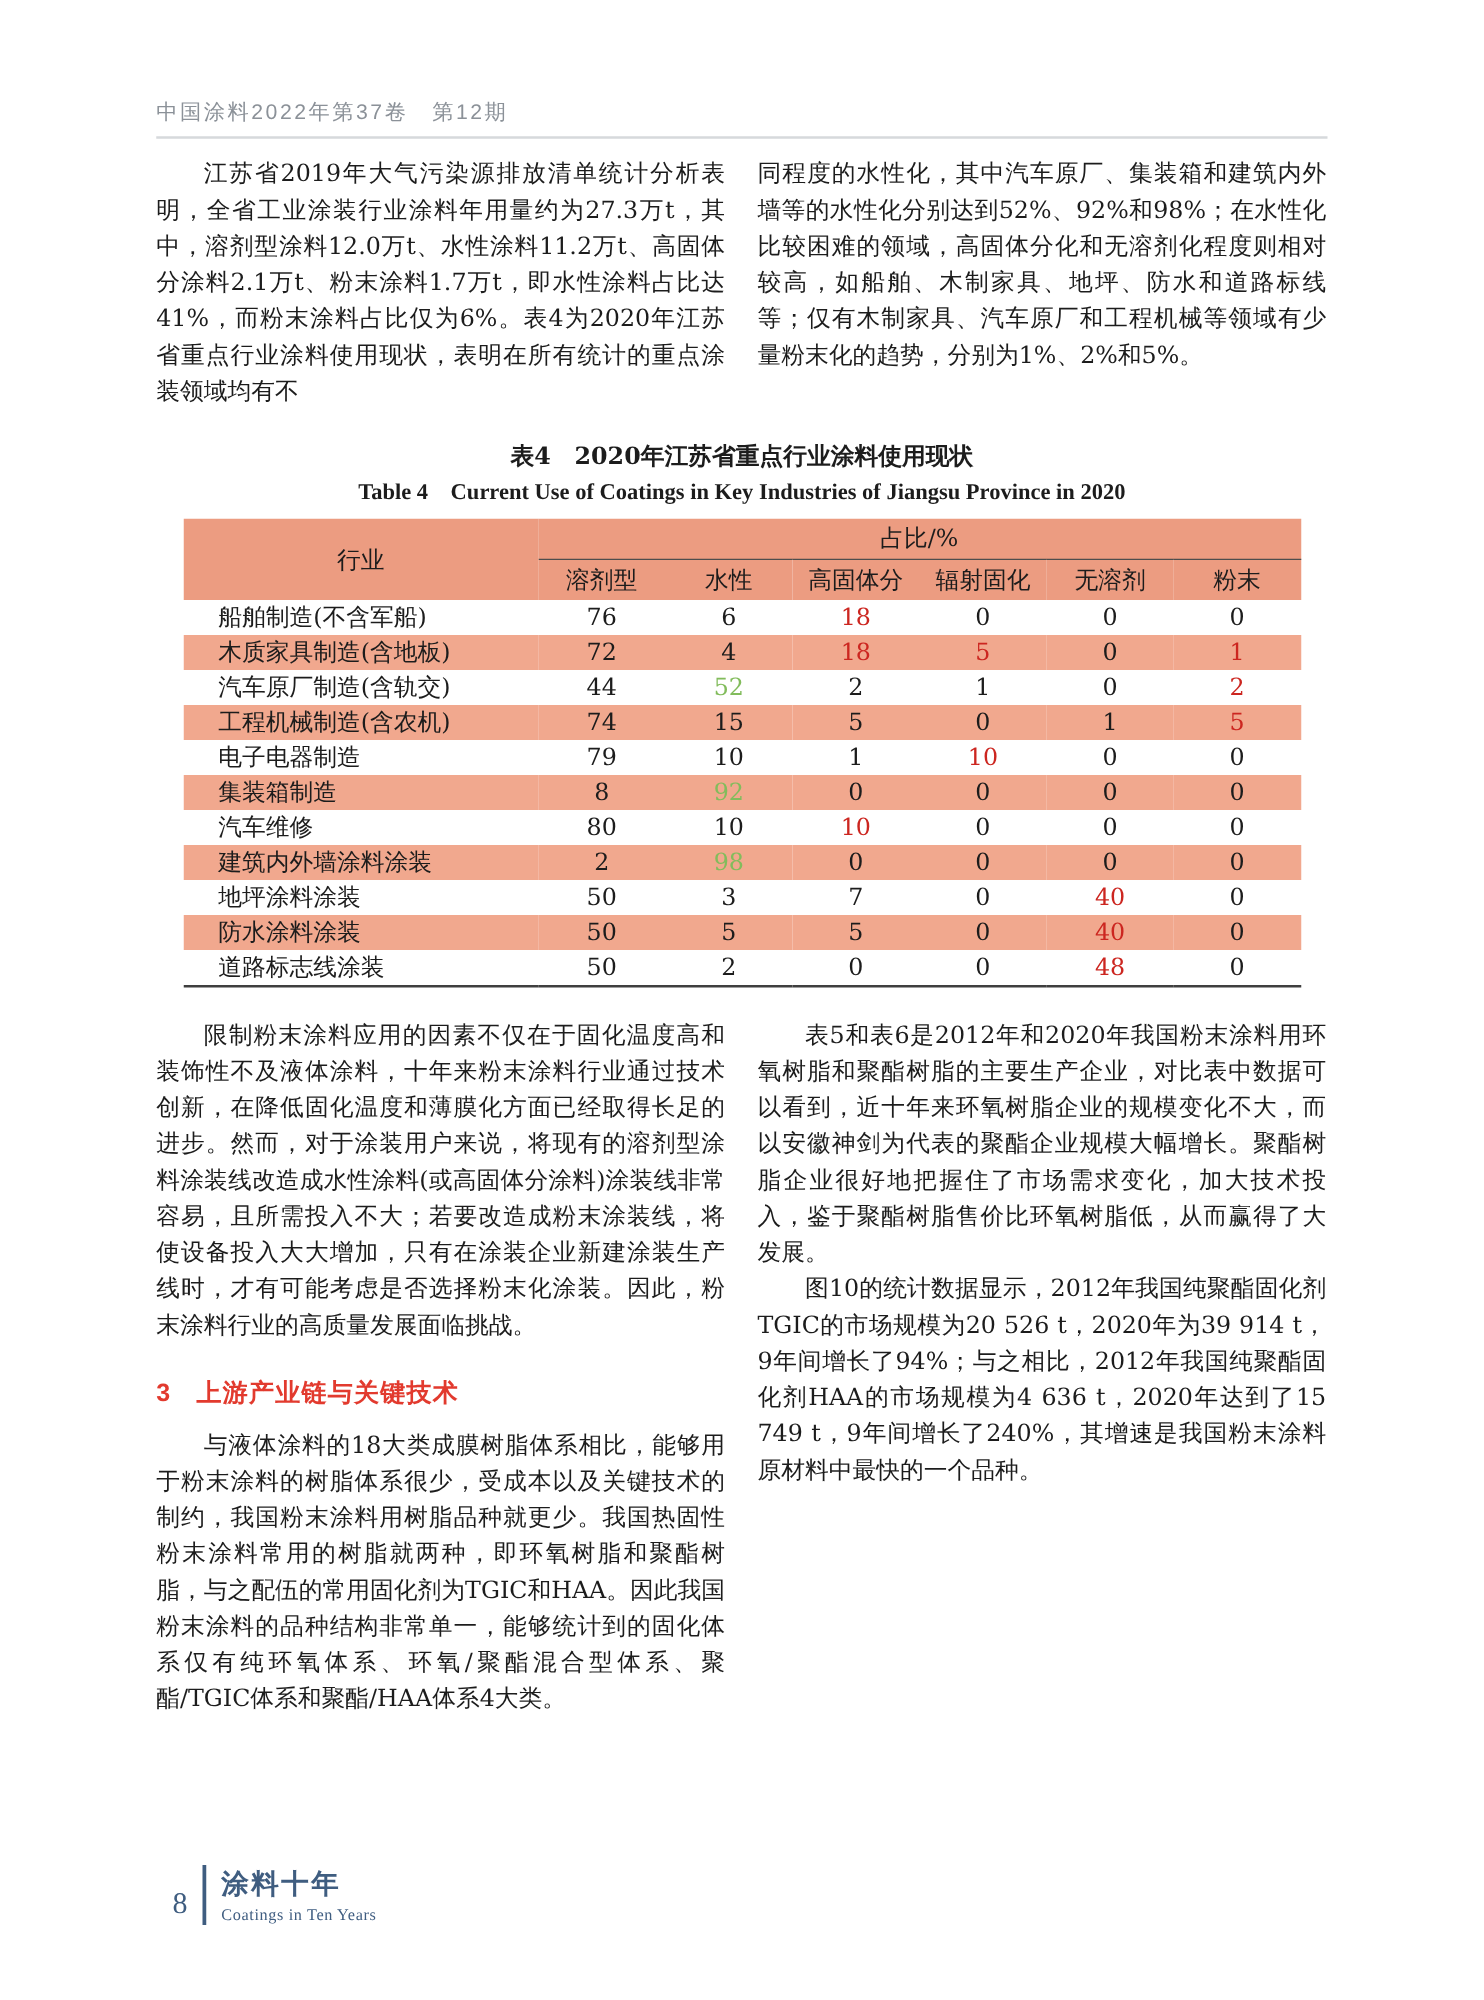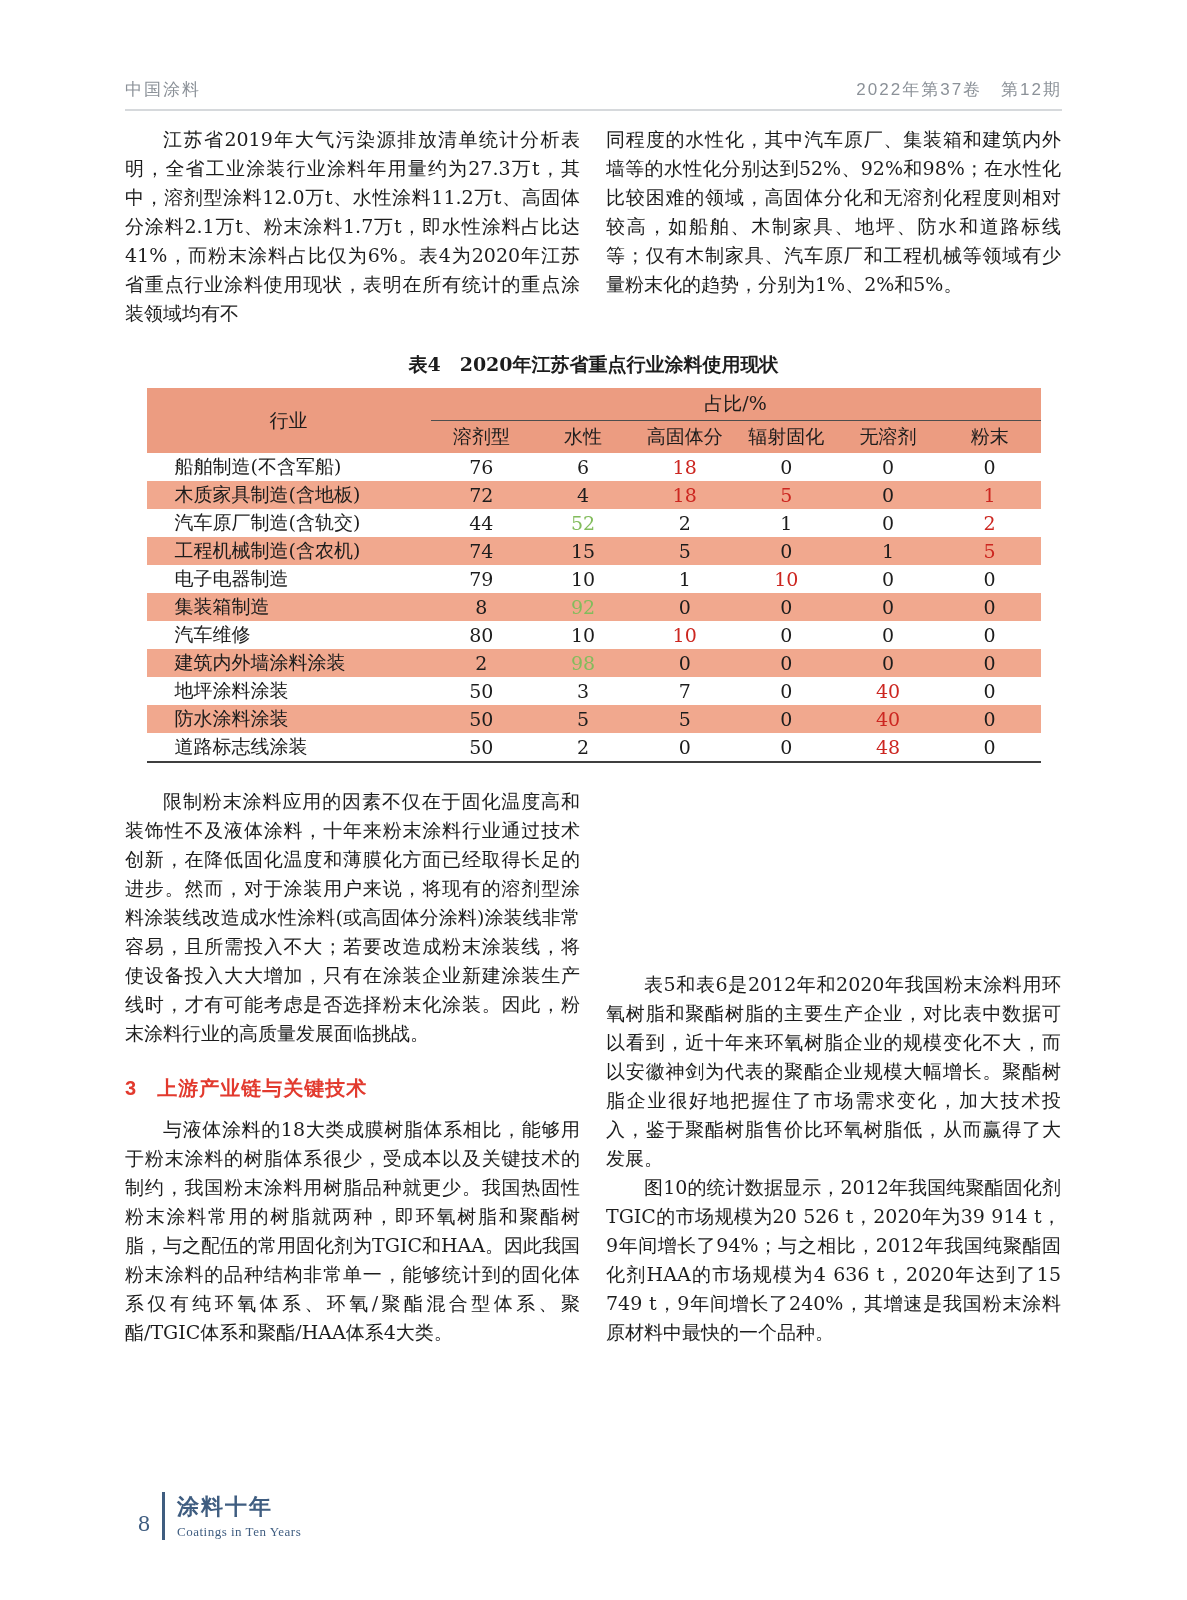--- a/index.html
+++ b/index.html
@@ -12,28 +12,28 @@
     --hgray:#8b9198;
   }
   html,body{margin:0;padding:0;}
   body{
     width:1187px;height:1600px;background:#ffffff;overflow:hidden;position:relative;
     font-family:"DejaVu Serif","Liberation Serif",serif;color:#1c1c1c;
   }
   .page{padding:78px 125px 0 125px;}
   
   .pgheader{
-    display:flex;justify-content:space-between;align-items:flex-end;
+    display:flex;align-items:flex-end;
     font-family:"Liberation Sans",sans-serif;color:var(--hgray);
     font-size:17px;letter-spacing:2px;border-bottom:2px solid #d6d9dc;padding-bottom:8px;
   }
   
   .cols{display:flex;gap:26px;}
   .intro{margin-top:14px;}
-  .bodycols{margin-top:24px;align-items:flex-end;}
+  .bodycols{margin-top:24px;}
   .col{width:455px;font-size:19px;line-height:29px;text-align:justify;}
   .col p{margin:0;}
   .col p.ind{text-indent:2em;}
   
   .tablewrap{margin-top:24px;}
   .cap-zh{text-align:center;font-weight:bold;font-size:19px;}
   .cap-en{text-align:center;font-weight:bold;font-family:"Liberation Serif",serif;font-size:18px;margin-top:3px;}
   table{border-collapse:collapse;width:894px;margin:10px auto 0;text-align:center;border-bottom:2px solid #3f3f3f;}
   thead th{background:var(--salmon);font-weight:normal;font-size:19px;}
   th.industry-h{width:286px;}
@@ -76,20 +76,21 @@
     <div class="col">
       <p class="ind">江苏省2019年大气污染源排放清单统计分析表明，全省工业涂装行业涂料年用量约为27.3万t，其中，溶剂型涂料12.0万t、水性涂料11.2万t、高固体分涂料2.1万t、粉末涂料1.7万t，即水性涂料占比达41%，而粉末涂料占比仅为6%。表4为2020年江苏省重点行业涂料使用现状，表明在所有统计的重点涂装领域均有不</p>
     </div>
     <div class="col">
       <p>同程度的水性化，其中汽车原厂、集装箱和建筑内外墙等的水性化分别达到52%、92%和98%；在水性化比较困难的领域，高固体分化和无溶剂化程度则相对较高，如船舶、木制家具、地坪、防水和道路标线等；仅有木制家具、汽车原厂和工程机械等领域有少量粉末化的趋势，分别为1%、2%和5%。</p>
     </div>
   </div>
 
   <div class="tablewrap">
     <div class="cap-zh">表4　2020年江苏省重点行业涂料使用现状</div>
+    <div class="cap-en">Table 4　Current Use of Coatings in Key Industries of Jiangsu Province in 2020</div>
     <table>
       <thead>
         <tr>
           <th class="industry-h" rowspan="2">行业</th>
           <th class="group-h" colspan="6">占比/%</th>
         </tr>
         <tr class="subrow" id="subhead">
             <th>溶剂型</th>
             <th>水性</th>
             <th>高固体分</th>

